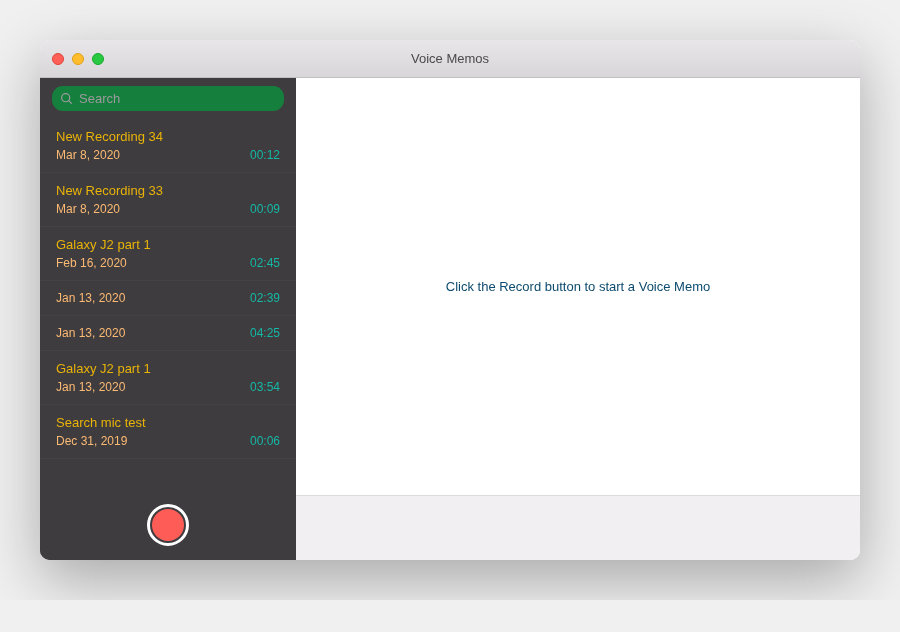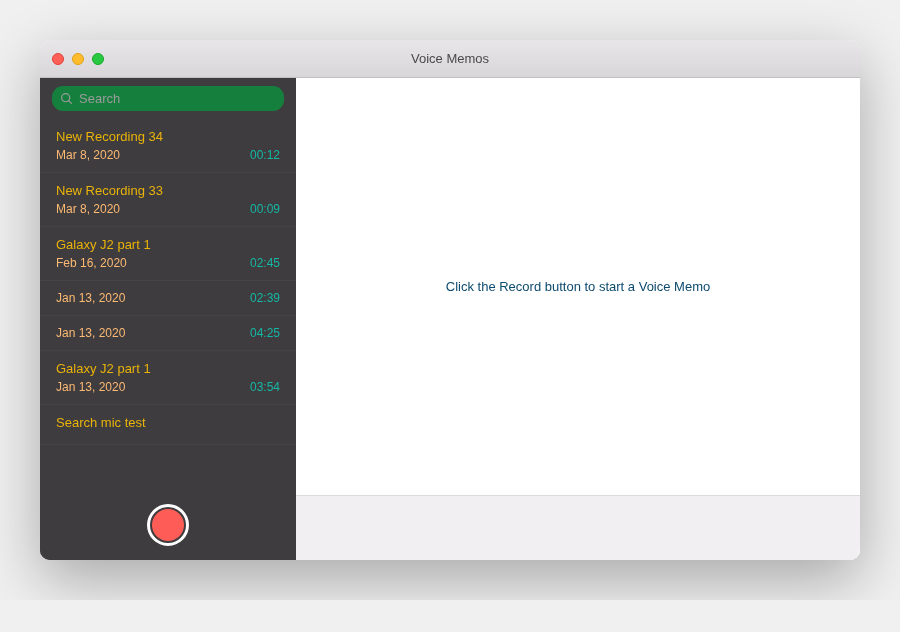--- a/index.html
+++ b/index.html
@@ -262,20 +262,24 @@
           </div>
           <div class="recording-item">
             <div class="recording-title">Galaxy J2 part 1</div>
             <div class="recording-meta">
               <div class="recording-date">Jan 13, 2020</div>
               <div class="recording-duration">03:54</div>
             </div>
           </div>
           <div class="recording-item">
             <div class="recording-title">Search mic test</div>
+            <div class="recording-meta">
+              <div class="recording-date">Dec 31, 2019</div>
+              <div class="recording-duration">00:06</div>
+            </div>
           </div>
         </div>
 
       <div class="record-bar">
         <button class="record-button">
           <div class="record-button-inner"></div>
         </button>
       </div>
     </div>
 

